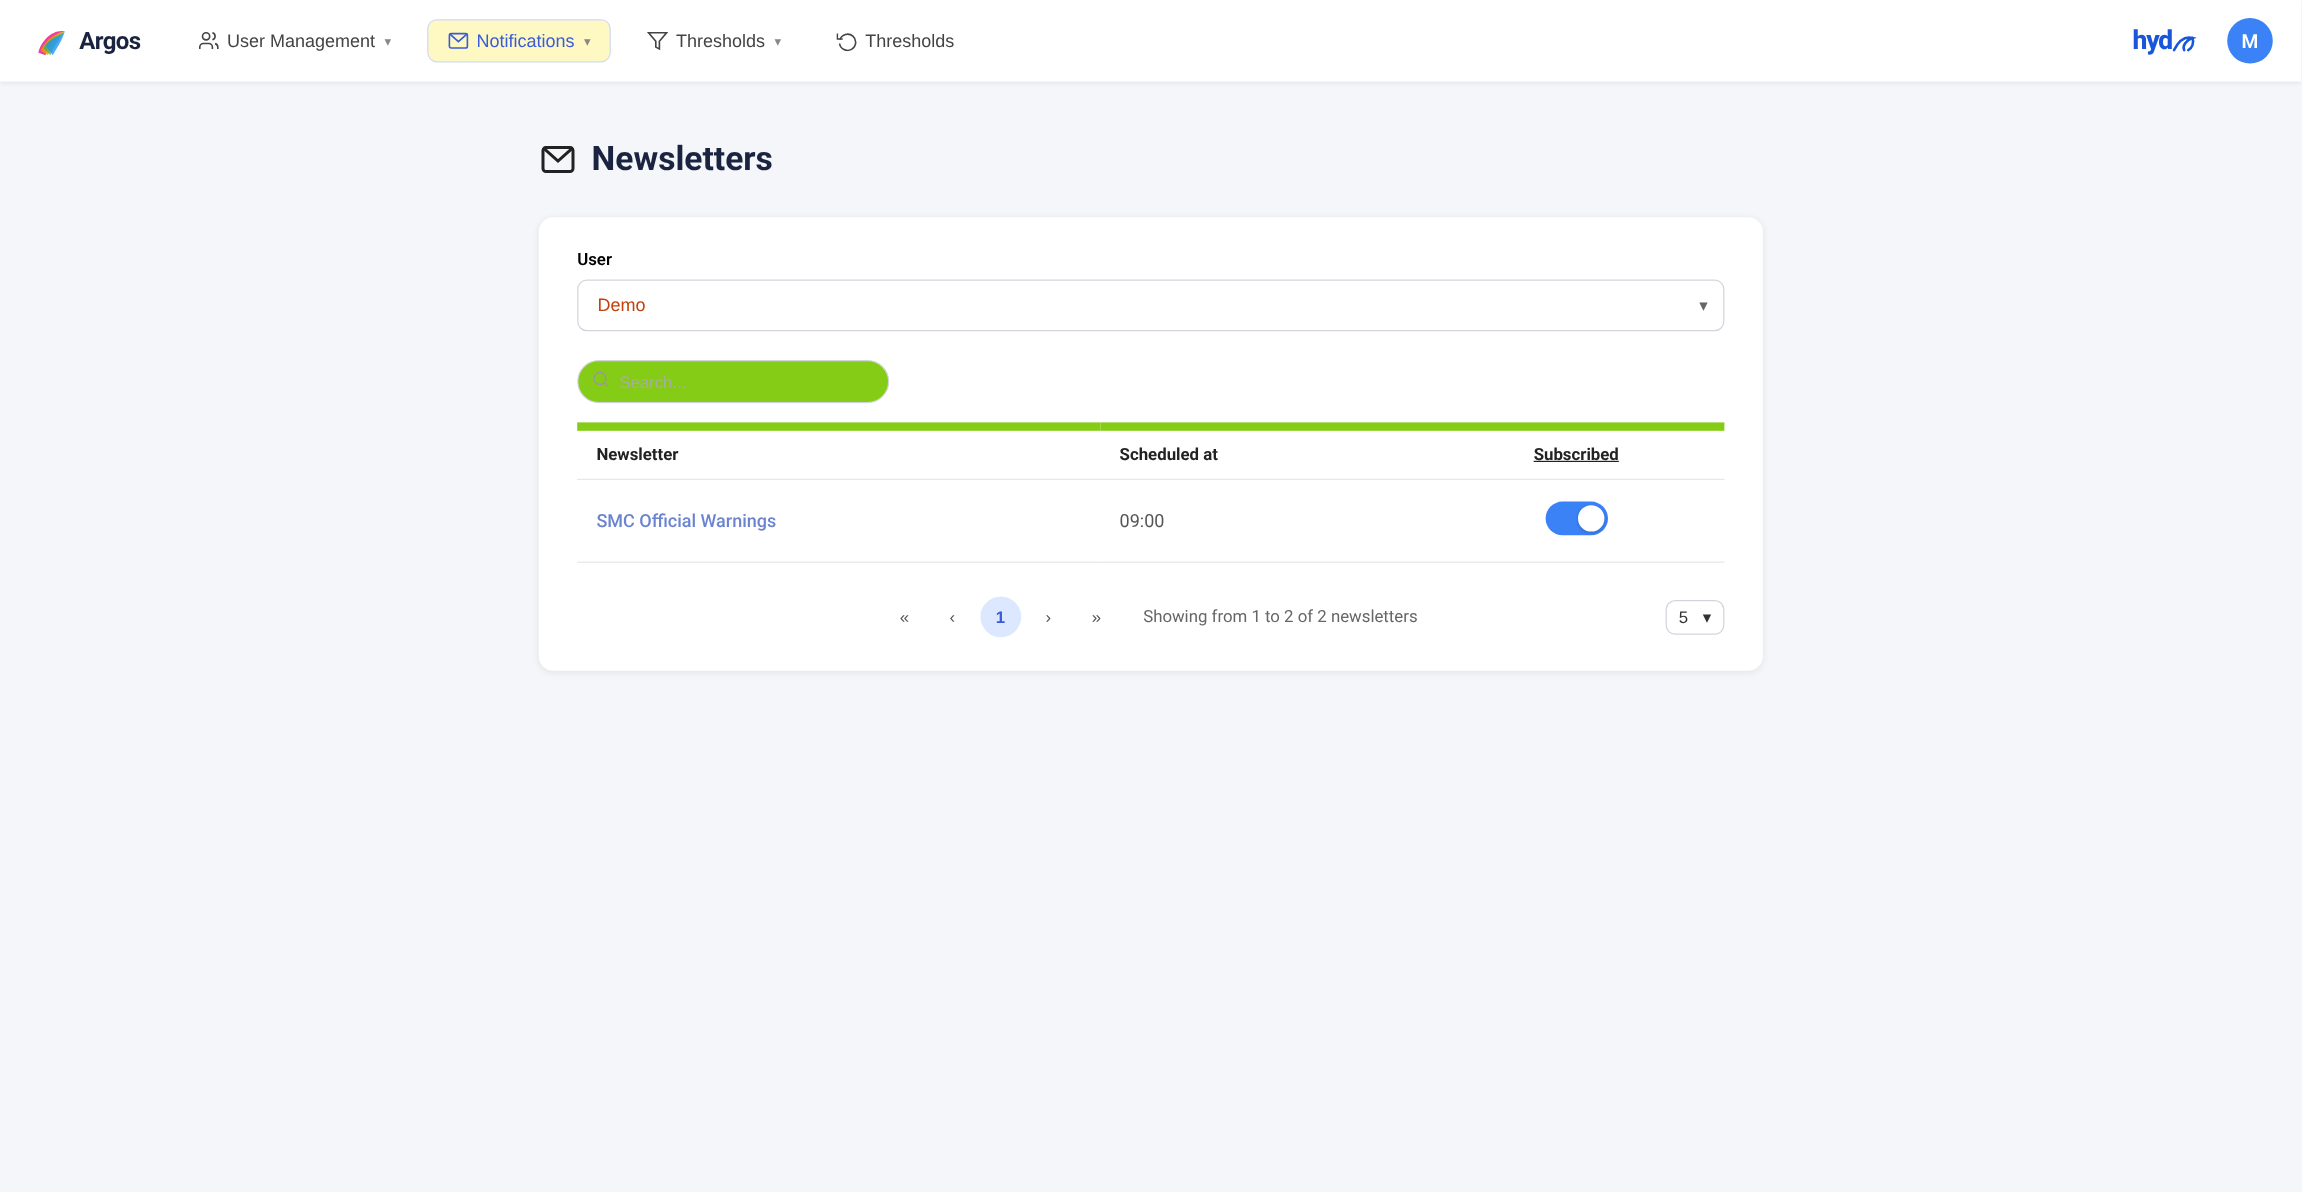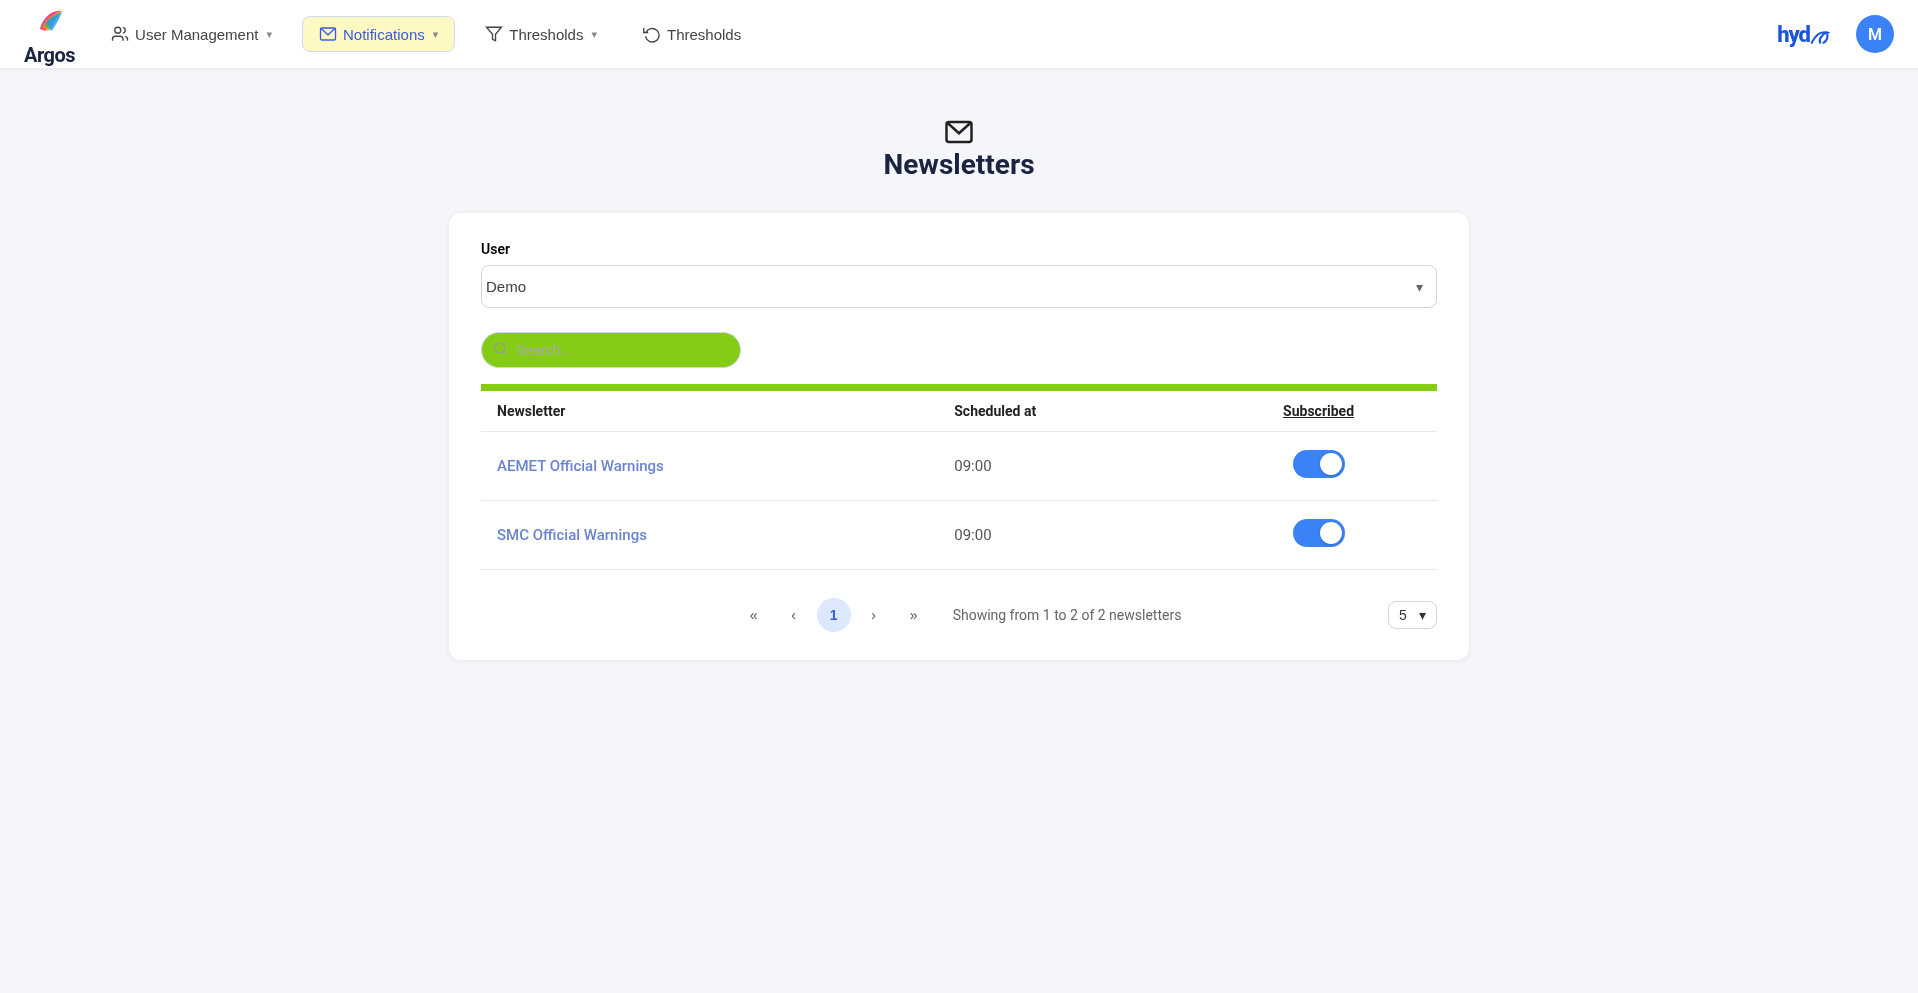--- a/index.html
+++ b/index.html
@@ -19,23 +19,22 @@
       padding: 0 24px;
       box-shadow: 0 1px 4px rgba(0,0,0,0.08);
       position: sticky;
       top: 0;
       z-index: 100;
     }
     .navbar-logo {
       display: flex;
       align-items: center;
       gap: 6px;
-      margin-right: 20px;
+      margin-right: 32px;
       text-decoration: none;
-      flex-direction: column;
     }
     .logo-bird {
       width: 36px;
       height: 36px;
     }
     .logo-text {
       font-size: 20px;
       font-weight: 700;
       color: #1a2340;
       letter-spacing: -0.5px;
@@ -105,23 +104,22 @@
     
     .main-content {
       max-width: 1100px;
       margin: 48px auto;
       padding: 0 40px;
     }
 
     .page-header {
       display: flex;
       align-items: center;
-      gap: 0;
+      gap: 12px;
       margin-bottom: 32px;
-      flex-direction: column;
     }
     .page-header-icon {
       width: 32px;
       height: 32px;
       display: flex;
       align-items: center;
       justify-content: center;
       color: #222;
     }
     .page-title {
@@ -142,25 +140,25 @@
       font-weight: 600;
       color: #000000;
       margin-bottom: 8px;
     }
     .user-select-wrapper {
       position: relative;
       margin-bottom: 24px;
     }
     .user-select {
       width: 100%;
-      padding: 12px 4px;
+      padding: 12px 16px;
       border: 1px solid #d1d5db;
       border-radius: 8px;
       font-size: 15px;
-      color: #404040;
+      color: #c2410c;
       background: #fff;
       appearance: none;
       cursor: pointer;
       outline: none;
     }
     .select-chevron {
       position: absolute;
       right: 14px;
       top: 50%;
       transform: translateY(-50%);
@@ -424,31 +422,20 @@
     <table class="newsletter-table">
       <thead>
         <tr>
           <th class="col-name">Newsletter</th>
           <th class="col-time">Scheduled at</th>
           <th class="col-subscribed">Subscribed</th>
         </tr>
       </thead>
       <tbody id="newsletter-tbody">
 
-      <tr>
-      <td class="col-name">AEMET Official Warnings</td>
-      <td class="col-time">09:00</td>
-      <td class="col-toggle">
-        <label class="toggle-switch">
-          <div class="toggle-track ">
-            <div class="toggle-thumb"></div>
-          </div>
-        </label>
-      </td>
-    </tr>
           <tr>
       <td class="col-name">SMC Official Warnings</td>
       <td class="col-time">09:00</td>
       <td class="col-toggle">
         <label class="toggle-switch">
           <div class="toggle-track ">
             <div class="toggle-thumb"></div>
           </div>
         </label>
       </td>

